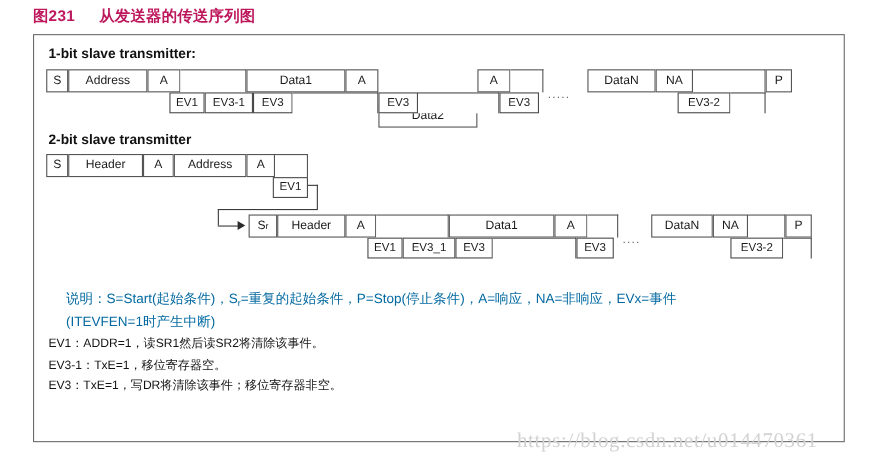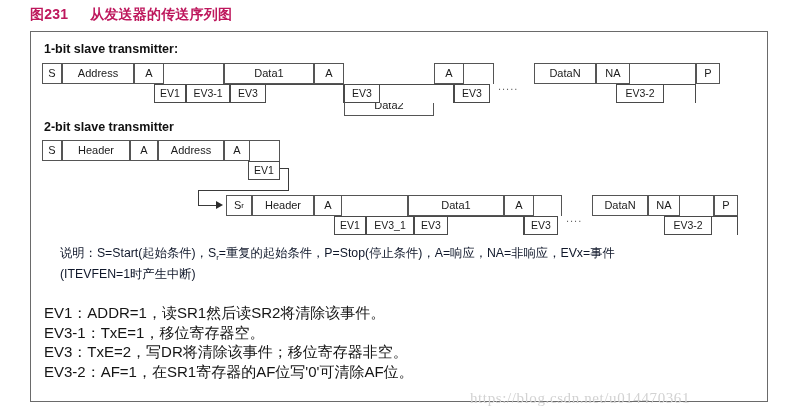--- a/index.html
+++ b/index.html
@@ -97,46 +97,46 @@
     width: 0; height: 0;
     border-top: 4px solid transparent;
     border-bottom: 4px solid transparent;
     border-left: 7px solid #2b2b2b;
   }
 
   
   .legend {
     position: absolute;
     left: 60px;
-    top: 245px;
+    top: 263px;
     width: 680px;
     font-size: 12.3px;
     line-height: 17px;
-    color: #0f172a;
+    color: #0369a1;
     white-space: nowrap;
   }
   .legend .l2 { display: block; }
 
   .defs {
     position: absolute;
     left: 44px;
     top: 303px;
-    font-size: 15px;
+    font-size: 11px;
     line-height: 19.5px;
     color: #141414;
     white-space: nowrap;
   }
   .defs div { display: block; }
 
   
   .watermark {
     position: absolute;
     left: 470px;
     top: 390px;
-    font-size: 15px;
+    font-size: 19px;
     color: #d2d2d2;
     font-family: "Liberation Serif", "DejaVu Serif", serif;
     letter-spacing: 0.6px;
     white-space: nowrap;
     user-select: none;
   }
 </style>
 </head>
 <body>
 
@@ -216,17 +216,16 @@
 <div class="cell ev no-bottom" style="left:712px; top:216px; width:26px; height:19px; border-left:none;"></div>
 
 <div class="legend">
   <span><span>说明：S=Start(起始条件)，S</span><span class="sub">r</span><span>=重复的起始条件，P=Stop(停止条件)，A=响应，NA=非响应，EVx=事件</span></span>
   <span class="l2">(ITEVFEN=1时产生中断)</span>
 </div>
 
 <div class="defs">
   <div>EV1：ADDR=1，读SR1然后读SR2将清除该事件。</div>
   <div>EV3-1：TxE=1，移位寄存器空。</div>
-  <div>EV3：TxE=2，写DR将清除该事件；移位寄存器非空。</div>
-  <div>EV3-2：AF=1，在SR1寄存器的AF位写'0'可清除AF位。</div>
+  <div>EV3：TxE=1，写DR将清除该事件；移位寄存器非空。</div>
 </div>
 
 <div class="watermark">https://blog.csdn.net/u014470361</div>
 
 </body></html>

